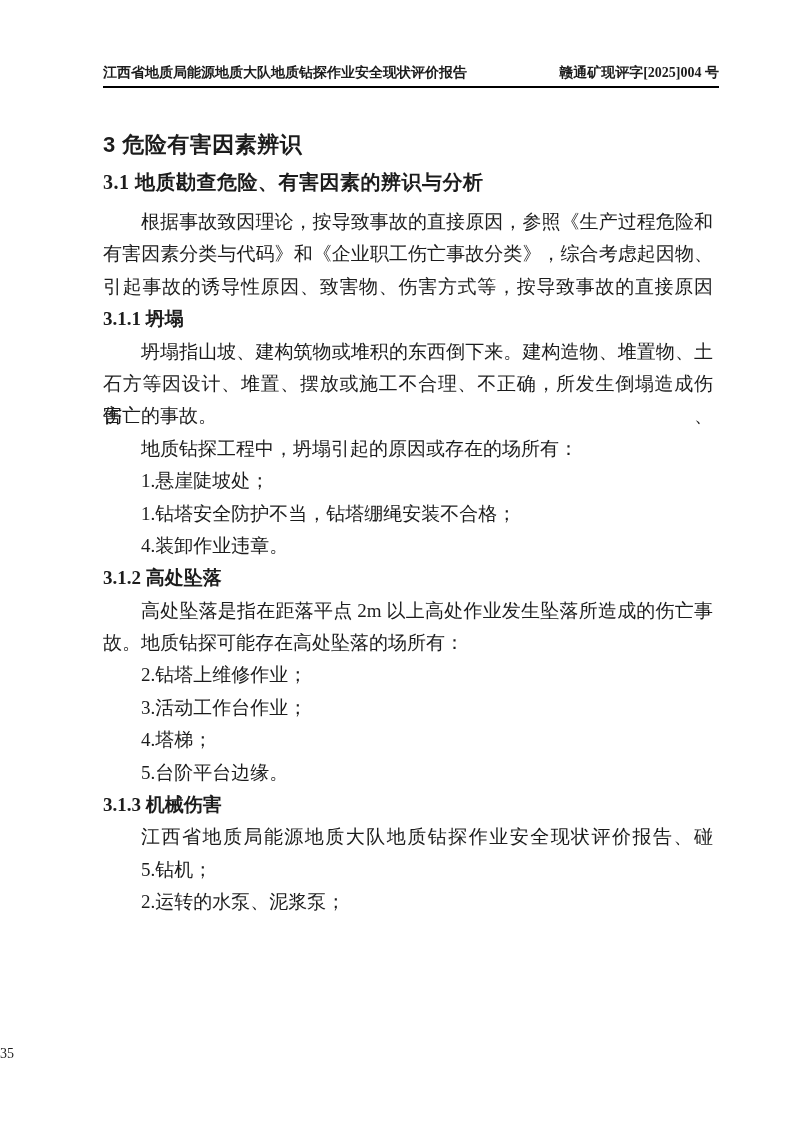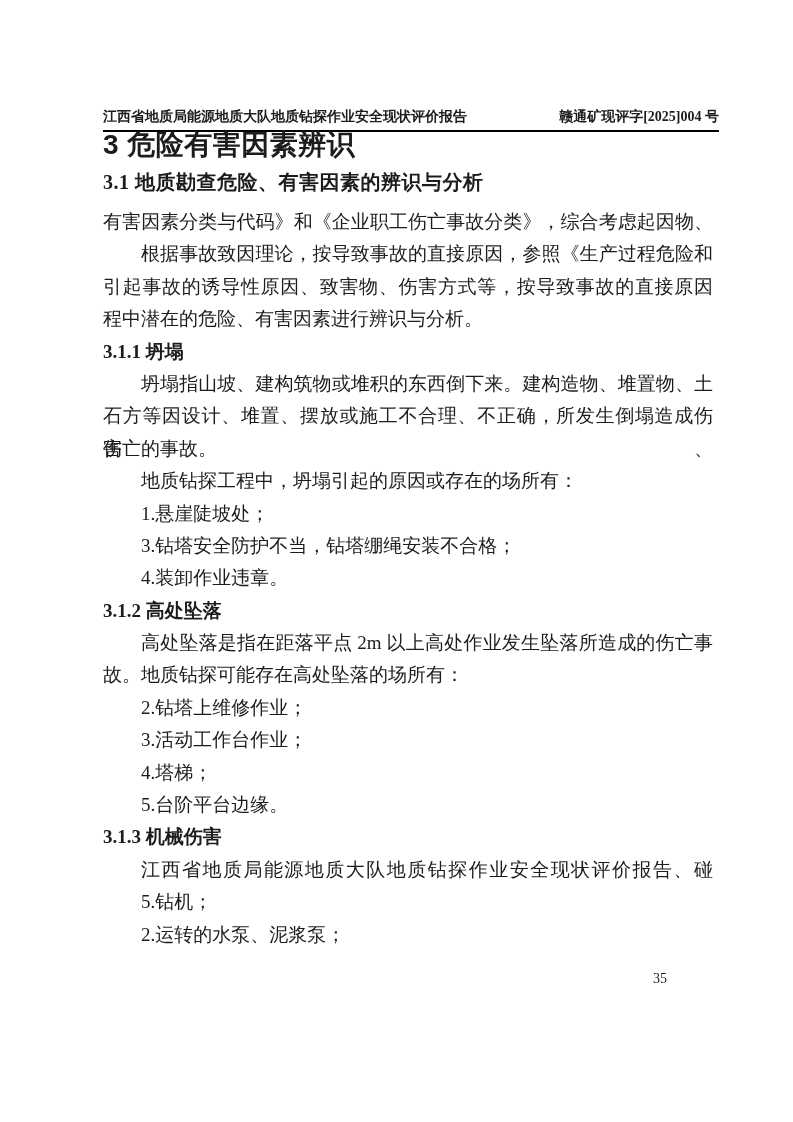--- a/index.html
+++ b/index.html
@@ -13,21 +13,20 @@
     color: #1c1c1c;
     font-family: "Liberation Serif", "DejaVu Serif", serif;
     overflow: hidden;
   }
   
   .header {
     position: absolute;
     top: 62px;
     left: 103px;
     width: 616px;
-    margin-top: 44px;
   }
   .header-row {
     display: flex;
     justify-content: space-between;
     align-items: baseline;
     font-size: 14px;
     font-weight: bold;
     line-height: 22px;
     white-space: nowrap;
   }
@@ -38,21 +37,21 @@
   }
   
   .content {
     position: absolute;
     top: 130px;
     left: 103px;
     width: 610px;
   }
   .h1 {
     font-family: "Liberation Sans", "DejaVu Sans", sans-serif;
-    font-size: 28px;
+    font-size: 22px;
     font-weight: bold;
     line-height: 30px;
     margin-bottom: 8px;
     letter-spacing: 0.5px;
     white-space: nowrap;
   }
   .h2 {
     font-size: 20px;
     font-weight: bold;
     line-height: 28px;
@@ -68,24 +67,24 @@
   .line.bold { font-weight: bold; }
   .indent { padding-left: 38px; }
   .fill {
     text-align: justify;
     text-align-last: justify;
   }
   .plain { white-space: nowrap; }
   
   .footer {
     position: absolute;
-    top: 970px;
+    top: 1045px;
     left: 0;
     width: 667px;
-    text-align: right;
+    text-align: left;
     font-size: 14px;
     line-height: 18px;
   }
 </style>
 </head>
 <body>
 
 <div class="page">
 
   <div class="header">
@@ -94,32 +93,31 @@
       <span>赣通矿现评字[2025]004 号</span>
     </div>
     <div class="header-rule"></div>
   </div>
 
   <div class="content">
 
     <div class="h1">3 危险有害因素辨识</div>
     <div class="h2">3.1 地质勘查危险、有害因素的辨识与分析</div>
 
+    <div class="line fill indent">根据事故致因理论，按导致事故的直接原因，参照《生产过程危险和</div>
     <div class="line fill">有害因素分类与代码》和《企业职工伤亡事故分类》，综合考虑起因物、</div>
-    <div class="line fill indent">根据事故致因理论，按导致事故的直接原因，参照《生产过程危险和</div>
     <div class="line fill">引起事故的诱导性原因、致害物、伤害方式等，按导致事故的直接原因</div>
-    <div class="line plain">程中潜在的危险、有害因素进行辨识与分析。</div>
 
     <div class="line bold plain">3.1.1 坍塌</div>
     <div class="line fill indent">坍塌指山坡、建构筑物或堆积的东西倒下来。建构造物、堆置物、土</div>
     <div class="line fill">石方等因设计、堆置、摆放或施工不合理、不正确，所发生倒塌造成伤害、</div>
     <div class="line plain">伤亡的事故。</div>
     <div class="line plain indent">地质钻探工程中，坍塌引起的原因或存在的场所有：</div>
     <div class="line plain indent">1.悬崖陡坡处；</div>
-    <div class="line plain indent">3.钻塔安全防护不当，钻塔绷绳安装不合格；</div>
+    <div class="line plain indent">1.钻塔安全防护不当，钻塔绷绳安装不合格；</div>
     <div class="line plain indent">4.装卸作业违章。</div>
 
     <div class="line bold plain">3.1.2 高处坠落</div>
     <div class="line fill indent">高处坠落是指在距落平点 2m 以上高处作业发生坠落所造成的伤亡事</div>
     <div class="line plain">故。地质钻探可能存在高处坠落的场所有：</div>
     <div class="line plain indent">2.钻塔上维修作业；</div>
     <div class="line plain indent">3.活动工作台作业；</div>
     <div class="line plain indent">4.塔梯；</div>
     <div class="line plain indent">5.台阶平台边缘。</div>
 

